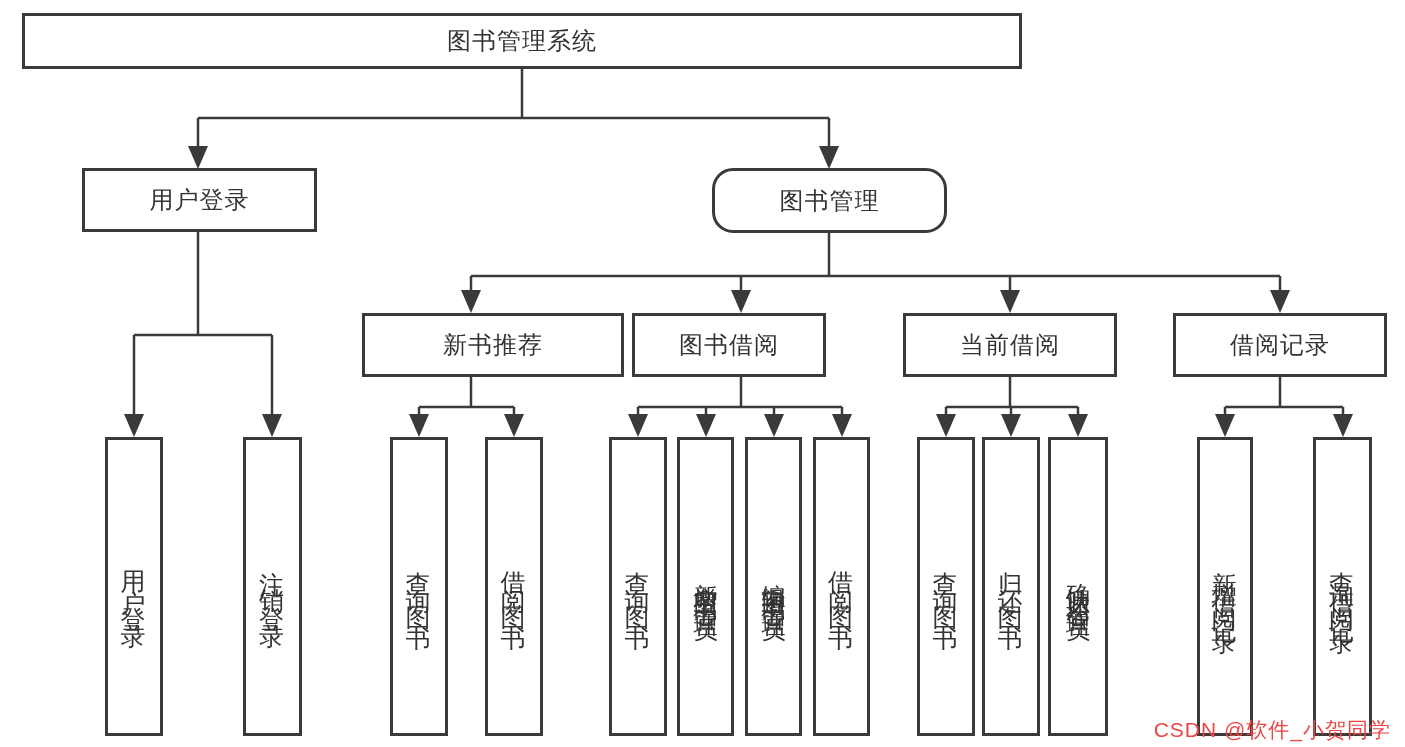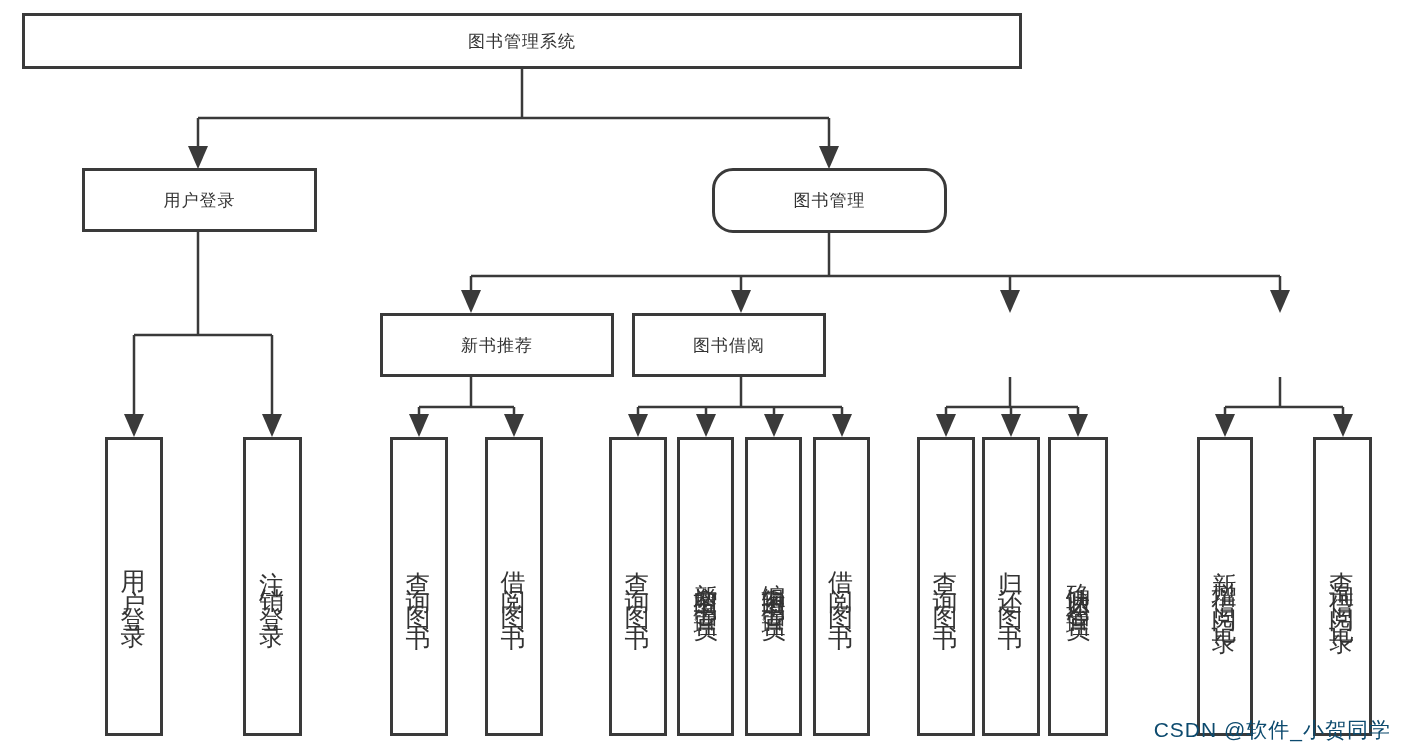--- a/index.html
+++ b/index.html
@@ -14,39 +14,39 @@
   .box{
     position:absolute;
     box-sizing:border-box;
     border:3px solid #3a3a3a;
     background:#ffffff;
     display:flex;align-items:center;justify-content:center;
     z-index:2;
   }
   .hlabel{
     color:#333333;
-    font-size:17px;
+    font-size:24px;
     letter-spacing:1px;
     white-space:nowrap;
   }
   .vlabel{
     color:#333333;
     font-size:25px;
     writing-mode:vertical-rl;
     text-orientation:mixed;
     white-space:nowrap;
   }
   .v-short{letter-spacing:18px;}
   .v-med{letter-spacing:12px;}
   .v-long{letter-spacing:5px;font-size:24px;}
   .watermark{
     position:absolute;
     right:14px;bottom:3px;
     font-size:21px;
-    color:#0c4a6e;
+    color:#ef4444;
     z-index:3;
     letter-spacing:1px;
     white-space:nowrap;
   }
 </style>
 </head>
 <body>
 
 <div class="stage">
 
@@ -129,26 +129,32 @@
     <span class="hlabel">图书管理系统</span>
   </div>
 
   <div class="box" style="left:82px;top:168px;width:235px;height:64px;">
     <span class="hlabel">用户登录</span>
   </div>
   <div class="box" style="left:712px;top:168px;width:235px;height:65px;border-radius:21px;">
     <span class="hlabel">图书管理</span>
   </div>
 
-  <div class="box" style="left:380px;top:313px;width:234px;height:64px;">
+  <div class="box" style="left:362px;top:313px;width:262px;height:64px;">
     <span class="hlabel">新书推荐</span>
   </div>
   <div class="box" style="left:632px;top:313px;width:194px;height:64px;">
     <span class="hlabel">图书借阅</span>
   </div>
+  <div class="box" style="left:903px;top:313px;width:214px;height:64px;">
+    <span class="hlabel">当前借阅</span>
+  </div>
+  <div class="box" style="left:1173px;top:313px;width:214px;height:64px;">
+    <span class="hlabel">借阅记录</span>
+  </div>
 
   <div class="box" style="left:105px;top:437px;width:58px;height:299px;">
     <span class="vlabel v-short">用户登录</span>
   </div>
   <div class="box" style="left:243px;top:437px;width:59px;height:299px;">
     <span class="vlabel v-short">注销登录</span>
   </div>
 
   <div class="box" style="left:390px;top:437px;width:58px;height:299px;">
     <span class="vlabel v-short">查询图书</span>

